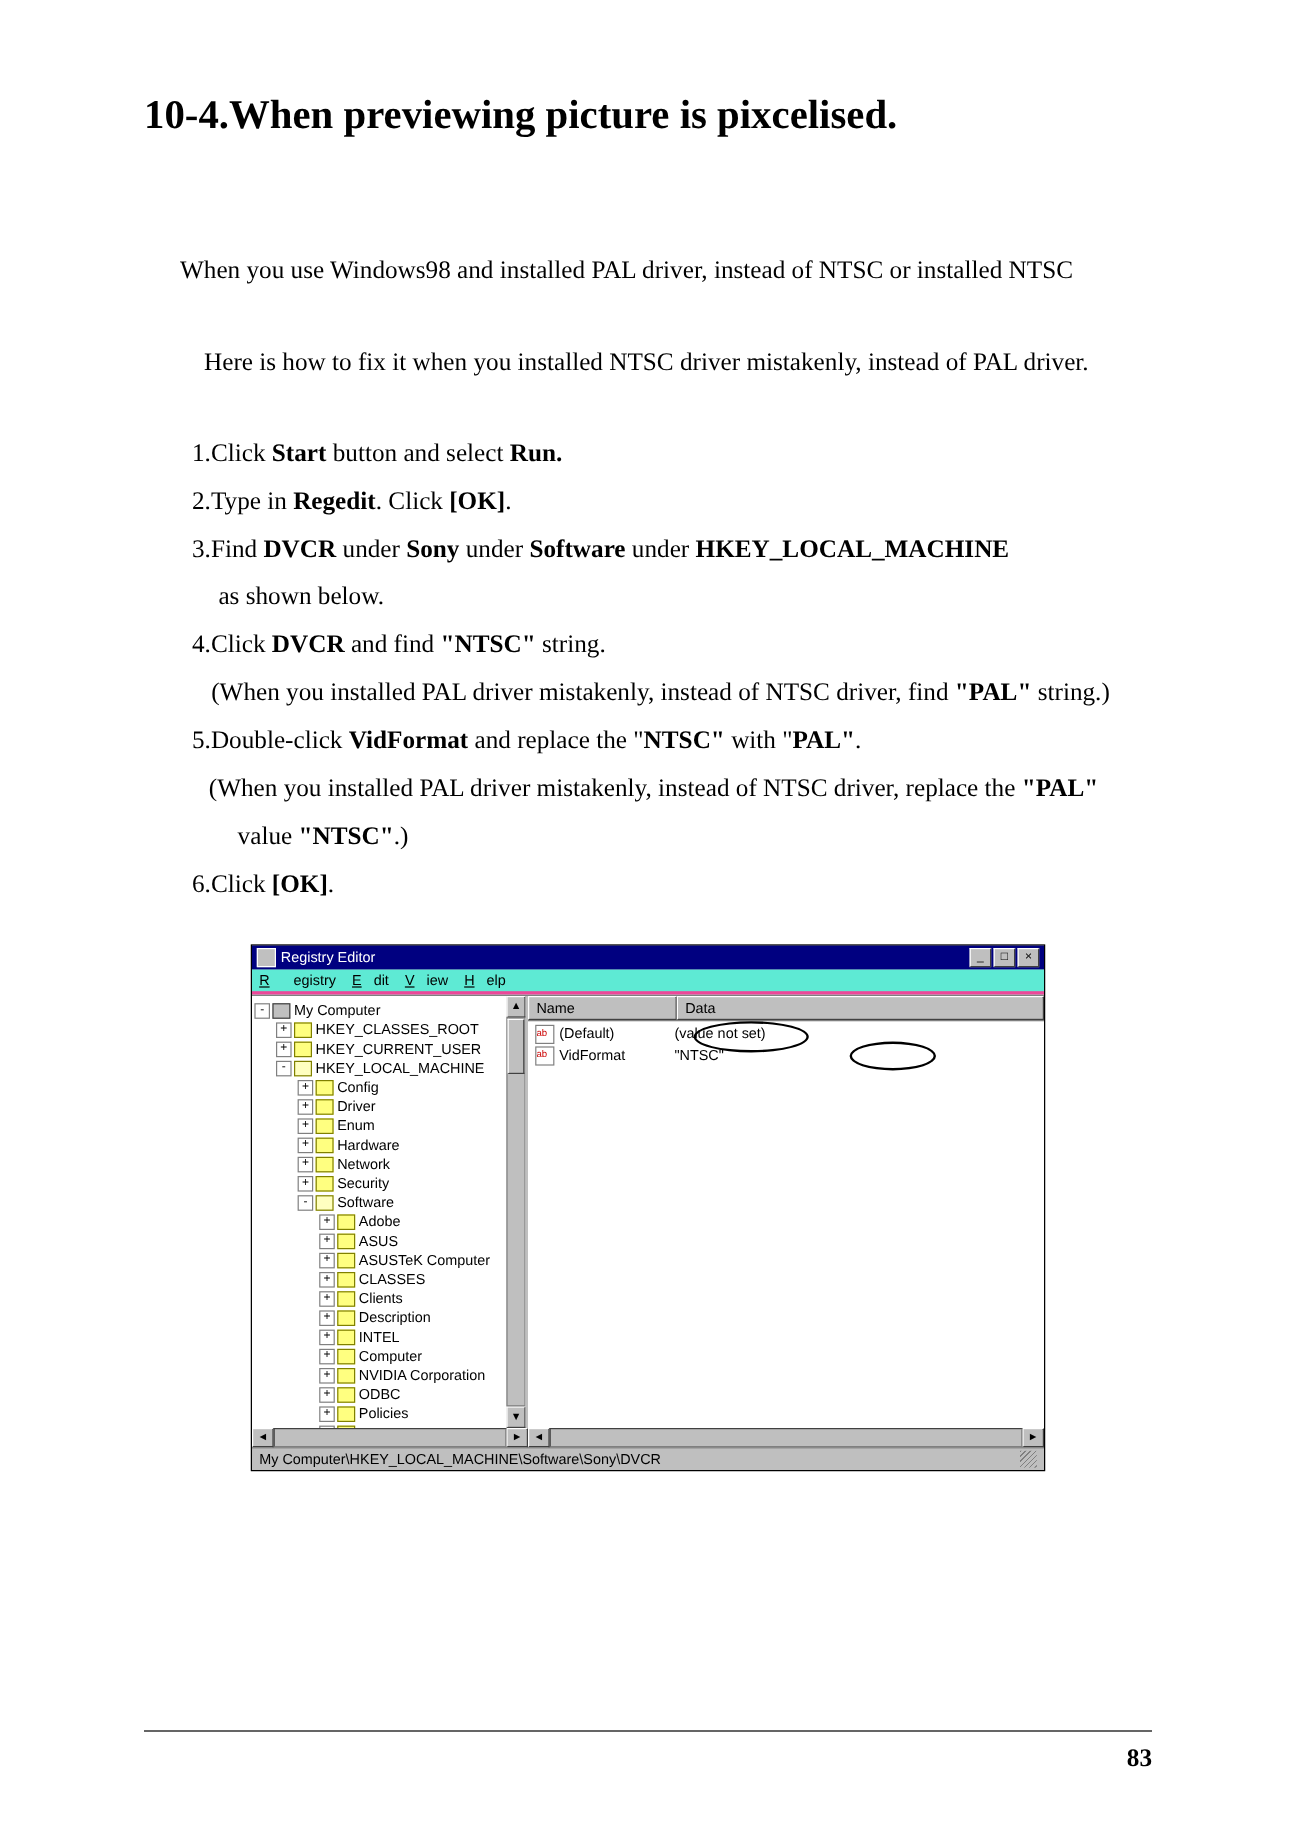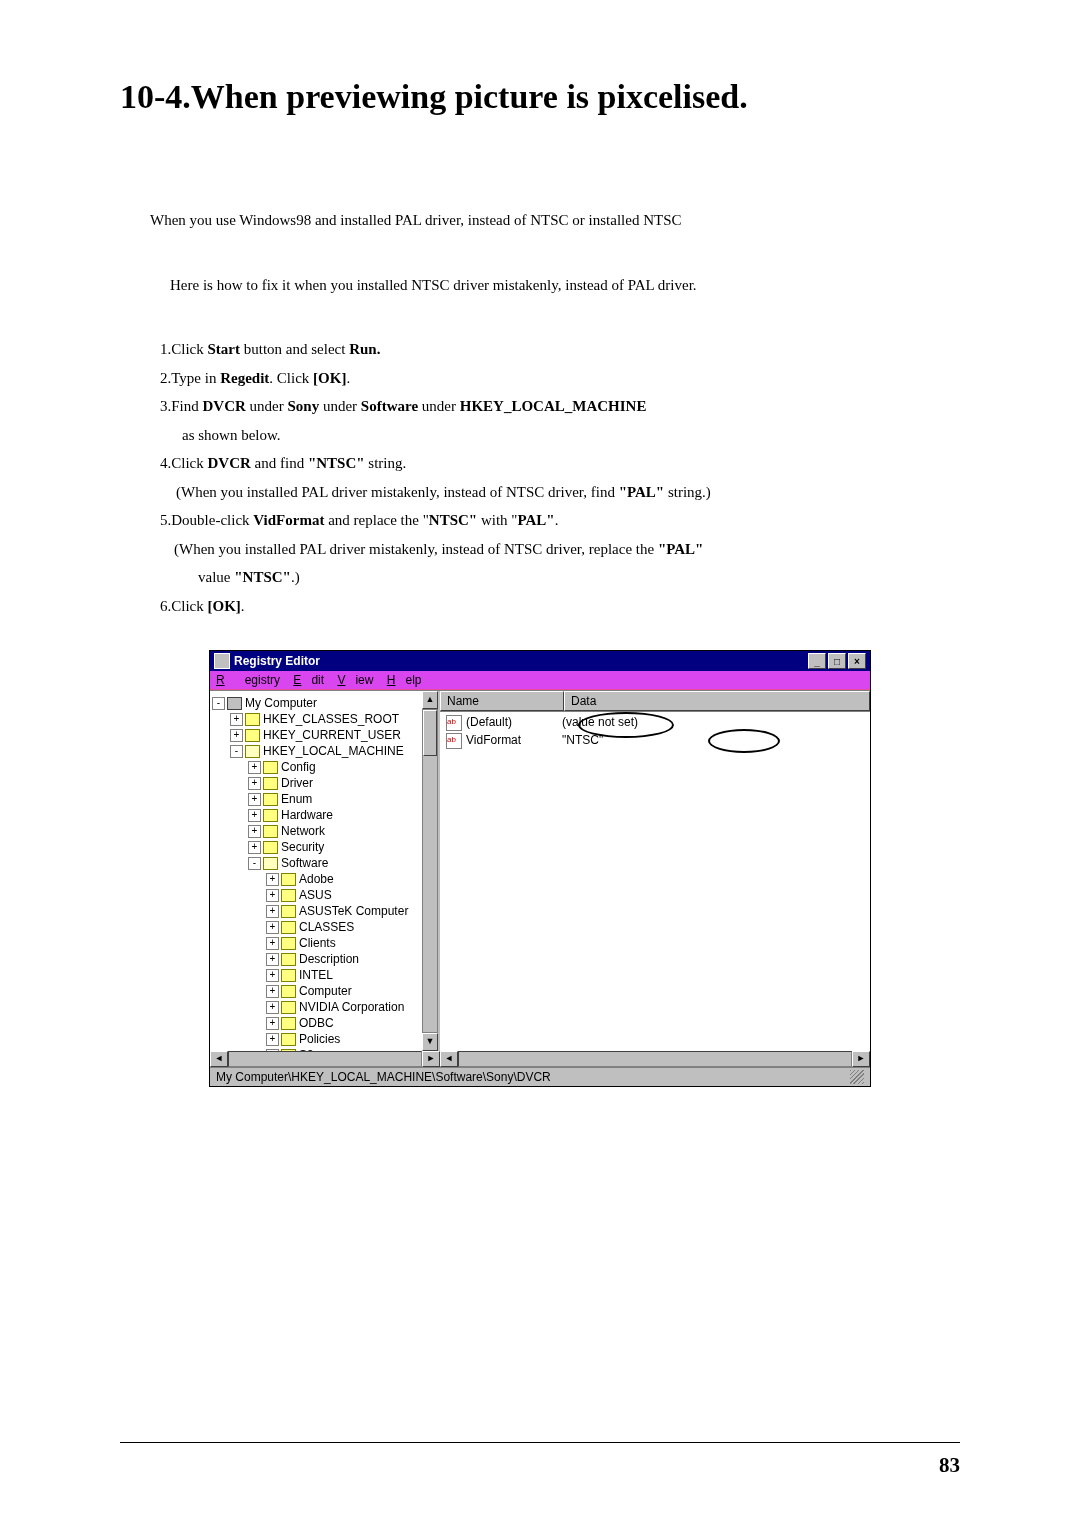--- a/index.html
+++ b/index.html
@@ -1,31 +1,31 @@
 <!DOCTYPE html>
 <html><head>
 <meta charset="utf-8">
 <style>
 html,body{margin:0;padding:0;font-family:"Times New Roman",serif;background:#fff;color:#000}
 .page{width:1080px;min-height:1528px;margin:0 auto;padding:78px 120px 50px 120px;box-sizing:border-box;position:relative}
 h1{font-size:34px;font-weight:bold;margin:0 0 90px 0}
-.body-text{font-size:15px;line-height:1.9}
+.body-text{font-size:21px;line-height:1.9}
 .indent-1{margin-left:30px}
 .indent-2{margin-left:50px}
 .para{margin-bottom:36px}
 .step{margin-left:40px}
 .b{font-weight:bold}
 
 
 .regedit{margin:30px auto 0;width:660px;border:1px solid #000;background:#bfbfbf;font-family:Tahoma,Arial,sans-serif;font-size:12px}
-.titlebar{background:#000080;color:#fff;display:flex;align-items:center;padding:2px 4px;font-weight:bold}
+.titlebar{background:#000080;color:#fff;display:flex;align-items:center;padding:2px 4px;font-weight:normal}
 .titlebar .ticon{width:14px;height:14px;background:#c0c0c0;border:1px solid #fff;margin-right:4px}
 .titlebar .spacer{flex:1}
 .winbtn{width:16px;height:14px;background:#bfbfbf;border:1px solid #fff;border-right-color:#404040;border-bottom-color:#404040;margin-left:2px;display:flex;align-items:center;justify-content:center;color:#000;font-size:10px;font-family:Arial}
-.menubar{background:#d946ef;padding:2px 6px;border-bottom:1px solid #ec4899}
+.menubar{background:#5eead4;padding:2px 6px;border-bottom:3px solid #ec4899}
 .menubar span{margin-right:10px}
 .u{text-decoration:underline}
 .panes{display:flex;background:#fff;border-top:1px solid #808080}
 .tree{width:230px;height:360px;overflow:hidden;border-right:2px solid #bfbfbf;position:relative;padding:4px 2px;box-sizing:border-box;font-size:12px;line-height:16px}
 .tree .row{white-space:nowrap}
 .tw{display:inline-block;width:11px;height:11px;border:1px solid #808080;text-align:center;line-height:9px;font-size:10px;margin-right:2px;background:#fff;vertical-align:middle}
 .foldericon{display:inline-block;width:13px;height:11px;background:#ffff80;border:1px solid #808000;margin-right:3px;vertical-align:middle}
 .foldericon.open{background:#ffffc0}
 .pcicon{display:inline-block;width:13px;height:11px;background:#c0c0c0;border:1px solid #404040;margin-right:3px;vertical-align:middle}
 .sel{background:#000080;color:#fff;padding:0 2px}

